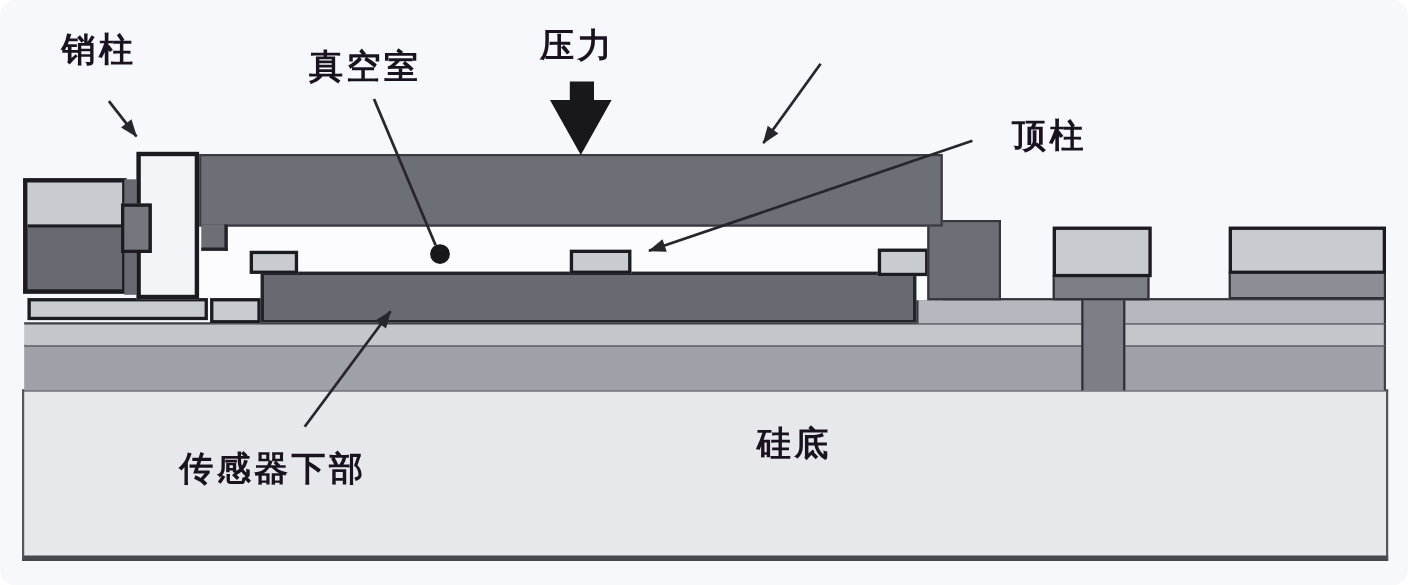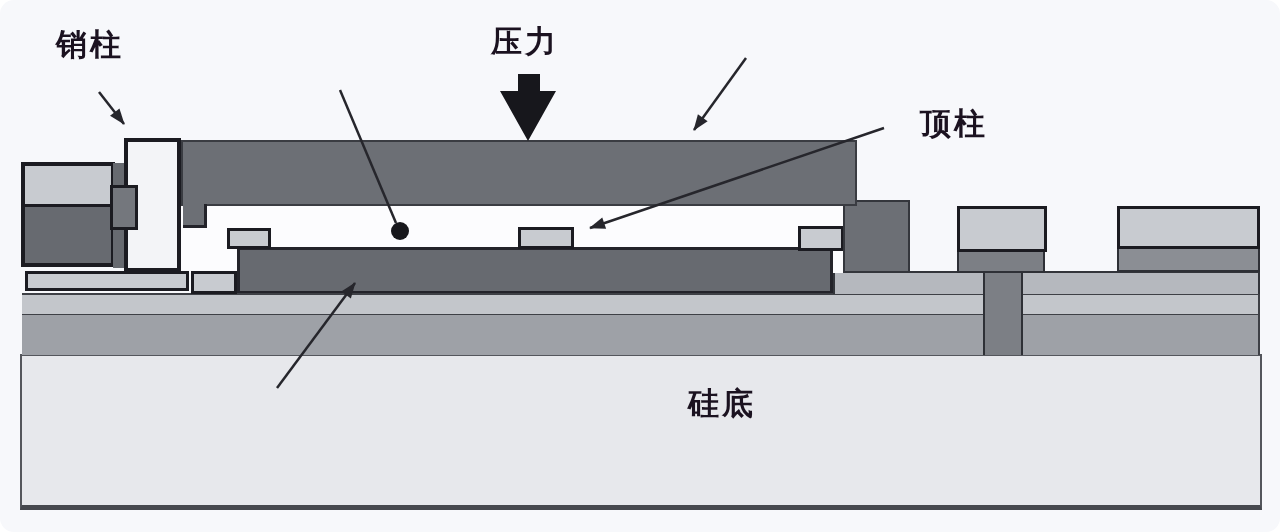--- a/index.html
+++ b/index.html
@@ -114,16 +114,18 @@
     <line x1="99" y1="92" x2="124" y2="124" stroke="#26262c" stroke-width="2.5" marker-end="url(#ah)"></line>
     <line x1="340" y1="90" x2="396" y2="223" stroke="#26262c" stroke-width="2.5"></line>
     <circle cx="400" cy="231" r="9" fill="#17171c"></circle>
     <polygon points="518,74 540,74 540,91 556,91 528,141 500,91 518,91" fill="#17171c"></polygon>
     <line x1="746" y1="58" x2="694" y2="130" stroke="#26262c" stroke-width="2.5" marker-end="url(#ah)"></line>
     <line x1="884" y1="128" x2="590" y2="228" stroke="#26262c" stroke-width="2.5" marker-end="url(#ah)"></line>
     <line x1="277" y1="388" x2="355" y2="283" stroke="#26262c" stroke-width="2.5" marker-end="url(#ah)"></line>
   </svg>
 
   <div class="lbl" id="lbl-pin">销柱</div>
+  <div class="lbl" id="lbl-vacuum">真空室</div>
   <div class="lbl" id="lbl-pressure">压力</div>
   <div class="lbl" id="lbl-post">顶柱</div>
+  <div class="lbl" id="lbl-lower">传感器下部</div>
   <div class="lbl" id="lbl-base">硅底</div>
 </div>
 
 </body></html>

